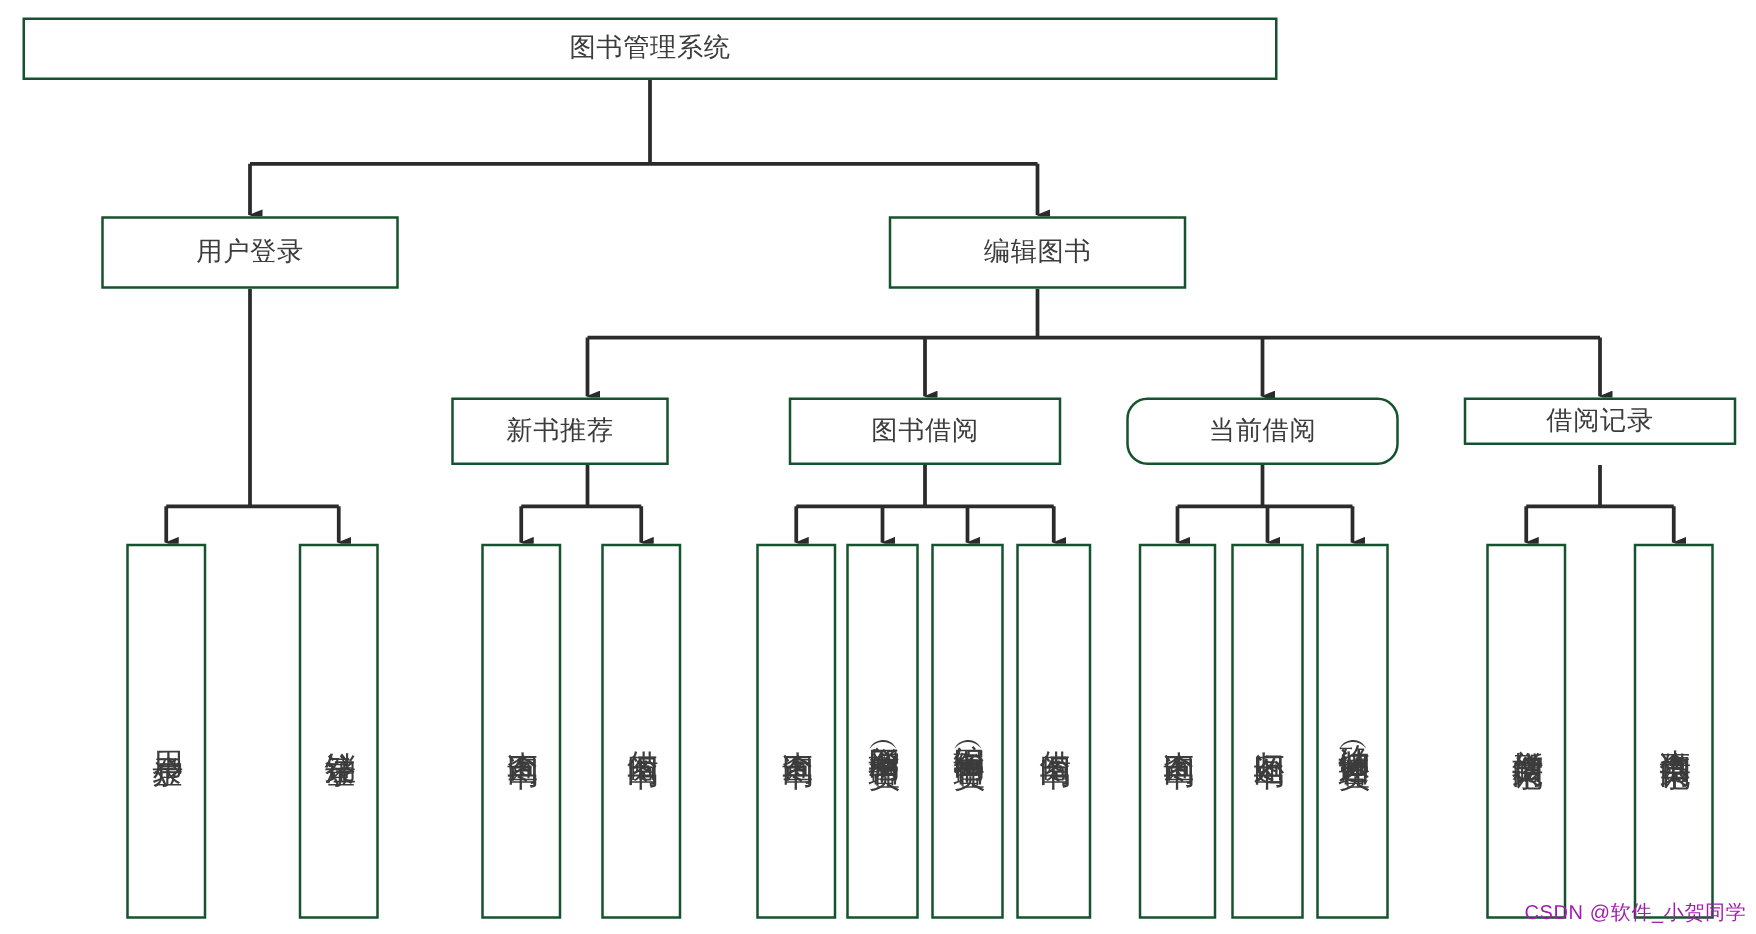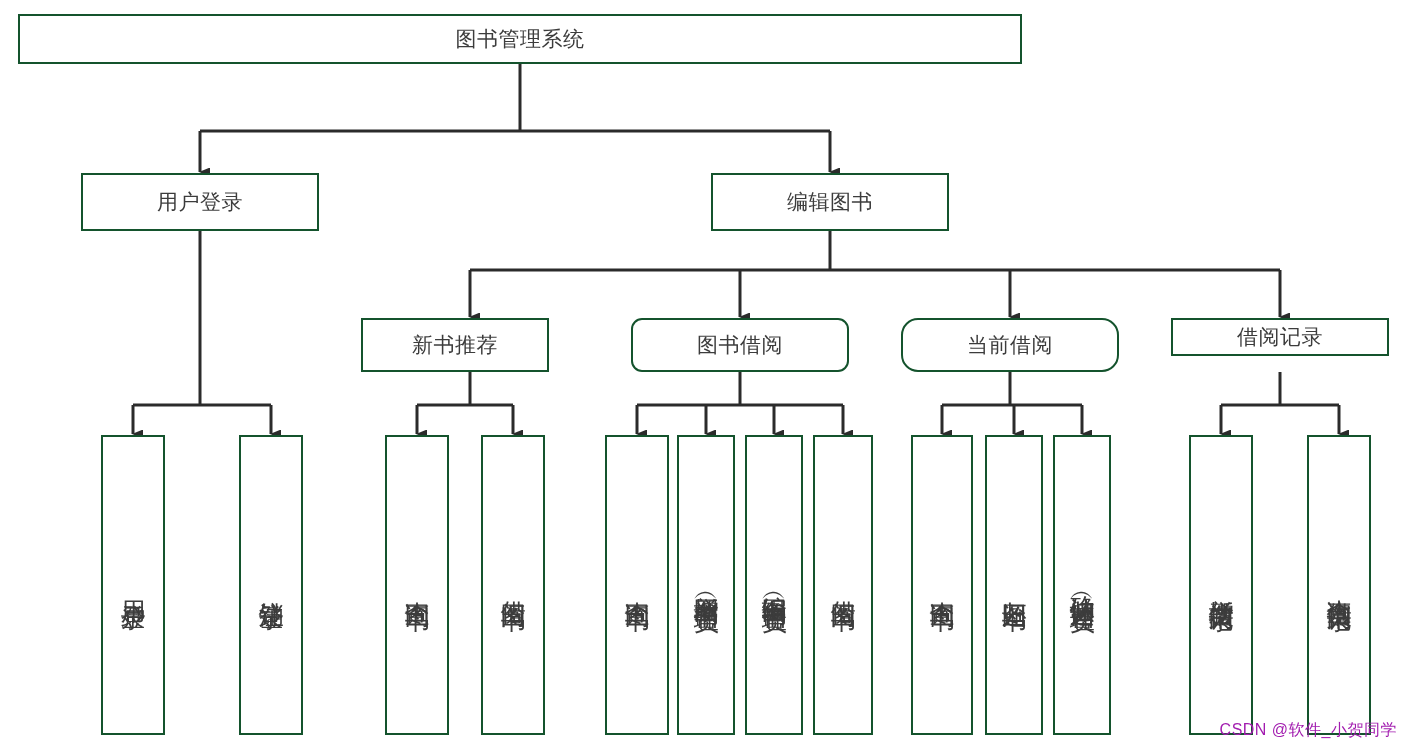--- a/index.html
+++ b/index.html
@@ -124,25 +124,25 @@
   </div>
 
   <div class="node horizontal" style="left: 81px; top: 173px; width: 238px; height: 58px;">
     <span class="node-label">用户登录</span>
   </div>
 
   <div class="node horizontal" style="left: 711px; top: 173px; width: 238px; height: 58px;">
     <span class="node-label">编辑图书</span>
   </div>
 
-  <div class="node horizontal" style="left: 361px; top: 318px; width: 188px; height: 54px;">
+  <div class="node horizontal" style="left: 361px; top: 318px; width: 174px; height: 54px;">
     <span class="node-label">新书推荐</span>
   </div>
 
-  <div class="node horizontal" style="left: 631px; top: 318px; width: 218px; height: 54px; border-radius: 11px;">
+  <div class="node horizontal" style="left: 631px; top: 318px; width: 218px; height: 54px;">
     <span class="node-label">图书借阅</span>
   </div>
 
   <div class="node horizontal" style="left: 901px; top: 318px; width: 218px; height: 54px; border-radius: 17px;">
     <span class="node-label">当前借阅</span>
   </div>
 
   <div class="node horizontal" style="left: 1171px; top: 318px; width: 218px; height: 38px;">
     <span class="node-label">借阅记录</span>
   </div>

